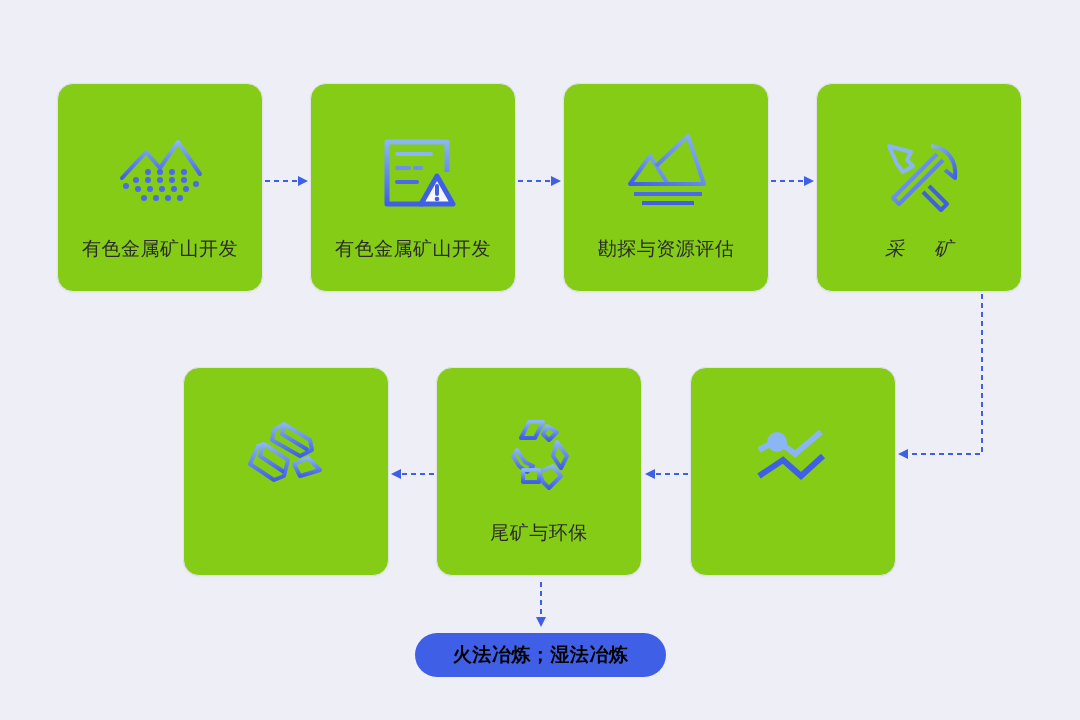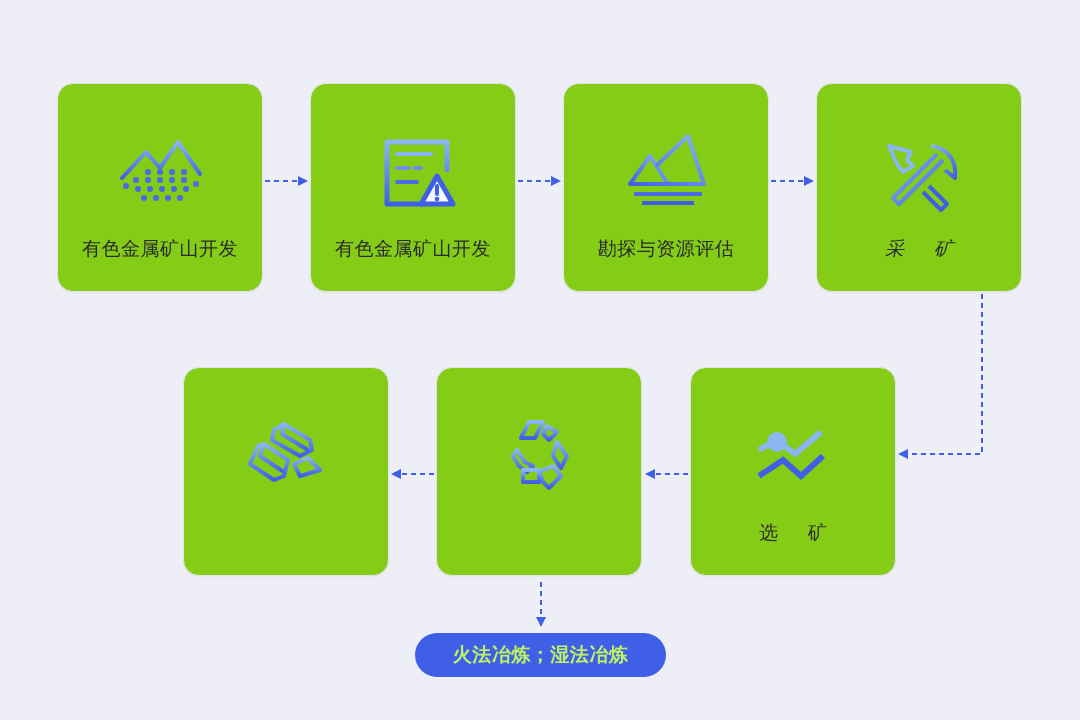--- a/index.html
+++ b/index.html
@@ -2,21 +2,21 @@
 <html><head>
 <meta charset="utf-8">
 <style>
   html,body{margin:0;padding:0;}
   body{width:1080px;height:720px;background:#eeeef6;position:relative;overflow:hidden;font-family:"DejaVu Sans","Liberation Sans",sans-serif;}
   .card{position:absolute;width:206px;height:209px;background:#84cc16;border:1px solid #e1e2ea;border-radius:16px;box-sizing:border-box;box-shadow:0 1px 2px rgba(60,60,100,0.04);}
   .card .icon{position:absolute;left:50%;top:48px;transform:translateX(-50%);width:96px;height:90px;}
   .card .label{position:absolute;left:0;right:0;top:152px;text-align:center;font-size:19px;color:#2b2b2b;letter-spacing:0.5px;}
   .card .label.spaced{letter-spacing:12px;padding-left:12px;}
   svg.conn{position:absolute;left:0;top:0;}
-  .pill{position:absolute;left:415px;top:633px;width:251px;height:44px;border-radius:22px;background:#3f5fe6;color:#bef264;font-size:19px;font-weight:bold;display:flex;align-items:center;justify-content:center;letter-spacing:0.5px;}
+  .pill{position:absolute;left:415px;top:633px;width:251px;height:44px;border-radius:22px;background:#3f5fe6;color:#000000;font-size:19px;font-weight:bold;display:flex;align-items:center;justify-content:center;letter-spacing:0.5px;}
 </style>
 </head>
 <body>
 
 <svg class="conn" width="1080" height="720">
   <defs>
     <marker id="ah" markerWidth="10" markerHeight="10" refX="8" refY="5" orient="auto" markerUnits="userSpaceOnUse">
       <path d="M0,0 L10,5 L0,10 Z" fill="#3f5fe6"></path>
     </marker>
   </defs>
@@ -117,40 +117,40 @@
   </svg>
   <div class="label spaced">采 矿</div>
 </div>
 
 <div class="card" style="left:690px;top:367px;">
   <svg class="icon" viewBox="0 0 96 90">
     <polyline points="14,34 32,24 50,38 76,16" fill="none" stroke="#8ab6f4" stroke-width="6" stroke-linejoin="miter"></polyline>
     <circle cx="32" cy="26" r="10" fill="#8ab6f4"></circle>
     <polyline points="14,60 38,44 56,60 78,40" fill="none" stroke="#3f5fe6" stroke-width="6" stroke-linejoin="miter"></polyline>
   </svg>
-  <div class="label spaced">选 矿</div>
 </div>
 
 <div class="card" style="left:436px;top:367px;">
   <svg class="icon" viewBox="0 0 96 90">
     <defs>
         <linearGradient id="g6" x1="0" y1="0" x2="0" y2="1">
           <stop offset="0" stop-color="#8ab6f4"></stop>
           <stop offset="1" stop-color="#3f5fe6"></stop>
         </linearGradient>
       </defs>
     <g fill="none" stroke="url(#g6)" stroke-width="4" stroke-linejoin="round">
       <path d="M38,6 L52,6 L44,22 L30,22 Z"></path>
       <path d="M56,10 L66,16 L58,24 L52,18 Z"></path>
       <path d="M66,26 L76,40 L70,52 L62,40 Z"></path>
       <path d="M48,56 L62,50 L70,60 L58,72 L52,66 Z"></path>
       <path d="M26,34 L34,46 L42,50 L36,56 L28,50 L22,40 Z"></path>
       <path d="M32,54 L48,54 L48,66 L32,66 Z"></path>
     </g>
   </svg>
+  <div class="label">尾矿与环保</div>
 </div>
 
 <div class="card" style="left:183px;top:367px;">
   <svg class="icon" viewBox="0 0 96 90">
     <defs>
         <linearGradient id="g7" x1="0" y1="0" x2="0" y2="1">
           <stop offset="0" stop-color="#8ab6f4"></stop>
           <stop offset="1" stop-color="#3f5fe6"></stop>
         </linearGradient>
       </defs>

